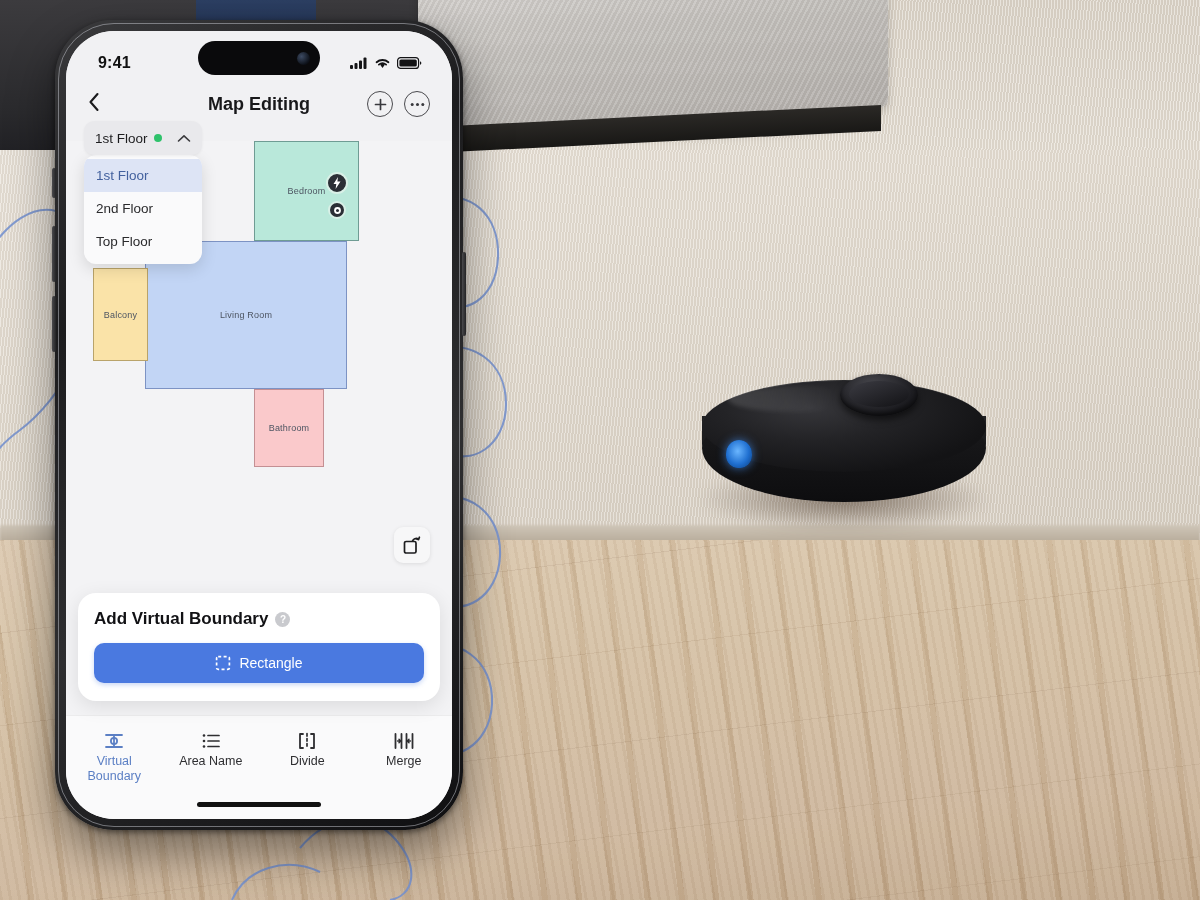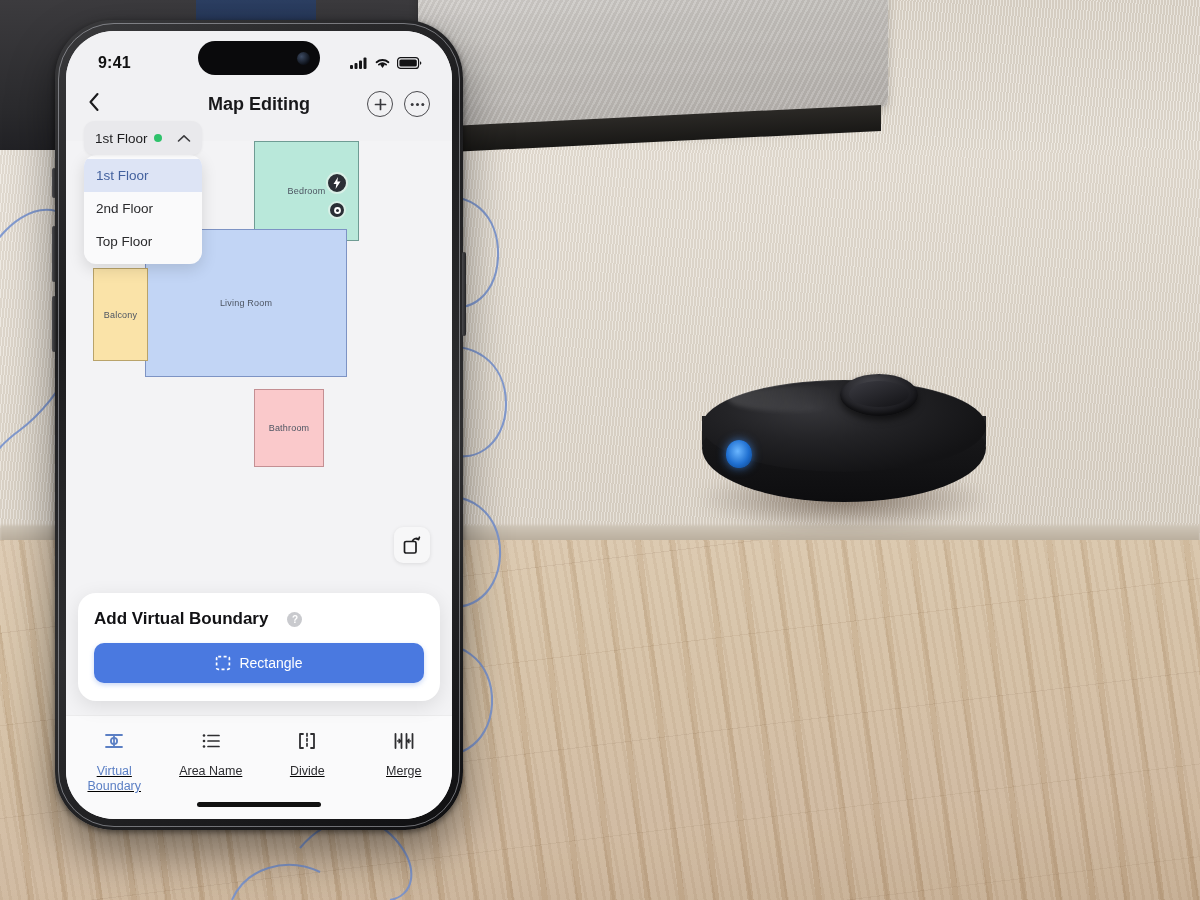--- a/index.html
+++ b/index.html
@@ -250,21 +250,21 @@
     box-shadow:0 1px 4px rgba(0,0,0,.10);
   }
 
   
   .vb-card{
     position:absolute; left:12px; right:12px; bottom:118px;
     background:#fff; border-radius:18px; padding:16px 16px 18px 16px;
     box-shadow:0 5px 20px rgba(0,0,0,.10);
     z-index:4;
   }
-  .vb-head{ display:flex; align-items:center; gap:19px; margin-bottom:14px; }
+  .vb-head{ display:flex; align-items:center; gap:7px; margin-bottom:14px; }
   .vb-title{ font-size:17px; font-weight:700; color:#111114; }
   .help-icon{
     width:15px; height:15px; border-radius:50%; background:#c9cace; color:#fff;
     font-size:10px; font-weight:700; display:flex; align-items:center; justify-content:center;
   }
   .vb-btns{ display:flex; gap:12px;text-align:center; }
   .vb-btn{
     flex:1; height:40px; border-radius:10px;
     display:flex; align-items:center; justify-content:center; gap:8px;
     color:#fff; font-size:14px; font-weight:500;
@@ -273,21 +273,21 @@
 
   
   .tabbar{
     position:absolute; left:0; right:0; bottom:0; height:104px;
     background:#fafafb;
     border-top:1px solid #ececed;
     display:flex; align-items:flex-start; padding-top:14px;
     border-radius:0 0 44px 44px;
   }
   .tab{
-    flex:1; display:flex; flex-direction:column; align-items:center; gap:12px;text-decoration:underline;
+    flex:1; display:flex; flex-direction:column; align-items:center; gap:2px;
   }
   .tab-label{ font-size:12.5px; color:#2e2e31; text-align:center; line-height:1.22; max-width:66px; }
   .tab.active .tab-label{ color:#5b7fc4; }
   .tab-icon{ height:22px; display:flex; align-items:center; justify-content:center; color:#2e2e31; }
   .tab.active .tab-icon{ color:#5b7fc4; }
   .home-ind{
     position:absolute; left:50%; transform:translateX(-50%); bottom:12px;
     width:124px; height:5px; border-radius:3px; background:#111;
   }
 </style>
@@ -425,21 +425,21 @@
           </div>
           <div class="badge-circ small">
             <svg width="9" height="9" viewBox="0 0 9 9">
                 <circle cx="4.5" cy="4.5" r="3.4" fill="#fff"></circle>
                 <circle cx="4.5" cy="4.5" r="1.5" fill="#2b2f36"></circle>
               </svg>
           </div>
         </div>
       </div>
 
-      <div class="room" style="left:79px; top:88px; width:202px; height:148px; background:#c2d5f5; border:1px solid #7d93c4;">
+      <div class="room" style="left:79px; top:100px; width:202px; height:148px; background:#c2d5f5; border:1px solid #7d93c4;">
         <div class="room-label">Living Room</div>
       </div>
 
       <div class="room" style="left:27px; top:127px; width:55px; height:93px; background:#fae3a8; border:1px solid #b9a36a;padding-left:34px;">
         <div class="room-label">Balcony</div>
       </div>
 
       <div class="room" style="left:188px; top:248px; width:70px; height:78px; background:#fac9cb; border:1px solid #c48f93;">
         <div class="room-label">Bathroom</div>
       </div>

